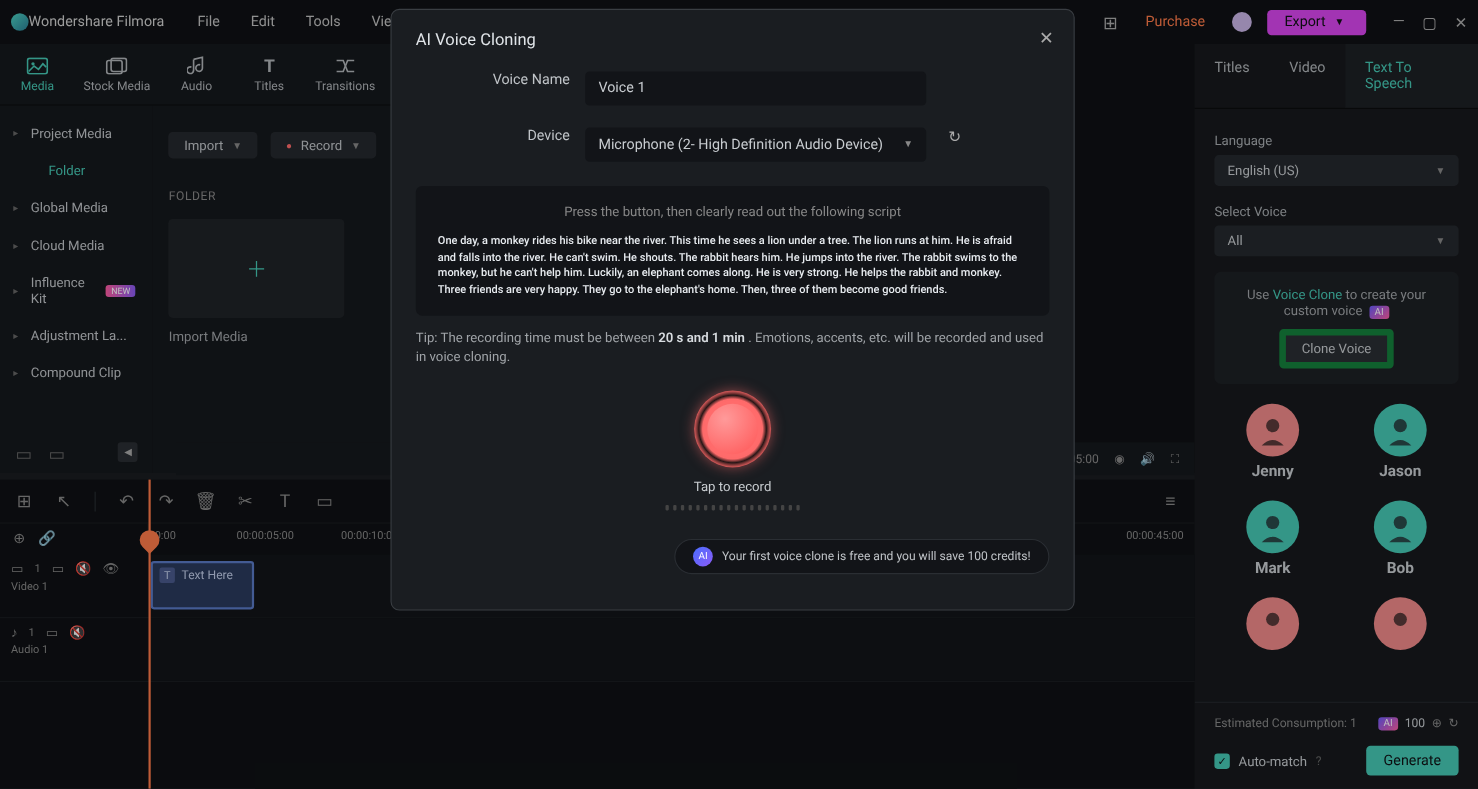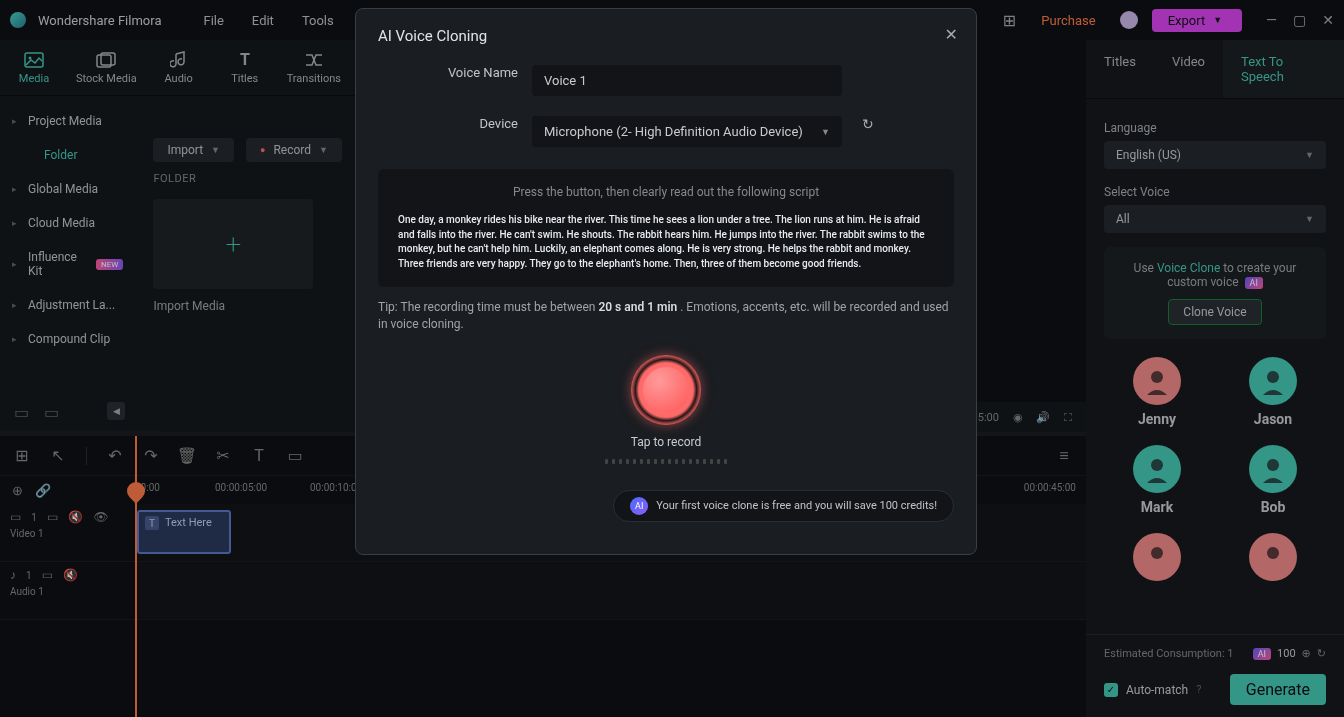--- a/index.html
+++ b/index.html
@@ -1,19 +1,19 @@
 <!DOCTYPE html>
 <html><head>
 <meta charset="utf-8">
 <style>
 * { margin: 0; padding: 0; box-sizing: border-box; font-family: -apple-system, BlinkMacSystemFont, "Segoe UI", Roboto, sans-serif; }
 body { background: #1a1d21; color: #c5c9cc; width: 1344px; height: 717px; overflow: hidden; position: relative; }
 
 
-.titlebar { height: 40px; background: #0f1114; display: flex; align-items: center; padding: 0 10px; gap: 12px; }
+.titlebar { height: 40px; background: #0f1114; display: flex; align-items: center; padding: 0 10px; }
 .logo { width: 16px; height: 16px; border-radius: 50%; background: linear-gradient(135deg, #4cd1c0, #2a7d95); }
 .app-title { font-size: 13px; color: #d0d0d0; }
 .menubar { display: flex; gap: 28px; margin-left: 30px; font-size: 13px; color: #c0c0c0; }
 .menubar span { cursor: pointer; }
 .titlebar-right { margin-left: auto; display: flex; align-items: center; gap: 14px; }
 .tb-icon { width: 16px; height: 16px; color: #aaa; cursor: pointer; display: flex; align-items: center; justify-content: center; }
 .purchase { color: #ff7b4a; font-size: 13px; cursor: pointer; padding: 4px 10px; }
 .avatar { width: 18px; height: 18px; border-radius: 50%; background: #c8b5e6; }
 .export-btn { background: #d946ef; color: #0f1114; padding: 4px 20px 4px 16px; border-radius: 4px; font-size: 13px; display: flex; align-items: center; gap: 8px; cursor: pointer; }
 .window-controls { display: flex; gap: 16px; margin-left: 10px; color: #aaa; }
@@ -31,52 +31,52 @@
 .sidebar-item { padding: 10px 16px 10px 28px; font-size: 12px; color: #c0c4c8; cursor: pointer; display: flex; align-items: center; gap: 8px; position: relative; }
 .sidebar-item::before { content: "▸"; position: absolute; left: 12px; font-size: 9px; color: #666; }
 .sidebar-item.child { padding-left: 44px; color: #46c8b4; }
 .sidebar-item.child::before { content: ""; }
 .new-badge { background: linear-gradient(90deg,#ff5da2,#8b5cf6); color: #fff; font-size: 8px; padding: 1px 5px; border-radius: 3px; }
 .sidebar-bottom { margin-top: auto; padding: 10px 14px; display: flex; gap: 14px; align-items: center; }
 .sidebar-bottom .sb-icon { width: 16px; height: 16px; color: #666; cursor: pointer; }
 .collapse-btn { margin-left: auto; background: #2a2e33; width: 18px; height: 18px; border-radius: 3px; display: flex; align-items: center; justify-content: center; cursor: pointer; font-size: 9px; color: #aaa; }
 
 .mid-col { flex: 1; background: #15181c; padding: 0 14px; }
-.mid-toolbar { height: 60px; display: flex; align-items: flex-end; gap: 12px; margin-top: 50px; }
+.mid-toolbar { height: 60px; display: flex; align-items: center; gap: 12px; margin-top: 50px; }
 .dropdown { background: #25292e; padding: 5px 14px; border-radius: 4px; font-size: 12px; display: flex; align-items: center; gap: 8px; cursor: pointer; color: #c0c4c8; }
 .dropdown .dd-arrow { font-size: 9px; color: #888; }
 .folder-label { font-size: 11px; color: #888; letter-spacing: 0.5px; margin-top: 10px; }
 .import-tile { margin-top: 14px; width: 160px; height: 90px; background: #1f2327; border-radius: 4px; display: flex; align-items: center; justify-content: center; cursor: pointer; }
 .plus { font-size: 28px; color: #46c8b4; font-weight: 200; }
 .import-caption { font-size: 12px; color: #a0a4a8; margin-top: 10px; }
 
 
 .right-panel { width: 258px; background: #17191d; padding: 0; display: flex; flex-direction: column; height: 677px; position: absolute; right: 0; top: 40px; }
 .rp-tabs { display: flex; font-size: 13px; border-bottom: 1px solid #0a0c0e; }
 .rp-tab { padding: 14px 18px; cursor: pointer; color: #b0b4b8; }
 .rp-tab.active { color: #46c8b4; background: #1d2024; }
 .rp-body { padding: 14px 18px; flex: 1; overflow: hidden; }
 .rp-label { font-size: 12px; color: #a8acb0; margin-top: 8px; }
 .rp-select { background: #25292e; padding: 7px 12px; border-radius: 4px; font-size: 12px; margin-top: 6px; display: flex; justify-content: space-between; align-items: center; cursor: pointer; color: #c8ccd0; }
 .voice-clone-box { background: #1d2024; border-radius: 6px; padding: 14px 12px; margin-top: 14px; text-align: center; font-size: 12px; color: #a0a4a8; }
 .vc-link { color: #46c8b4; cursor: pointer; }
 .ai-badge { background: linear-gradient(135deg,#6d5dff,#ff5da2); color: #fff; font-size: 9px; padding: 1px 5px; border-radius: 3px; margin-left: 3px; }
-.clone-btn { background: #2a2e33; border: 1px solid #15803d; padding: 5px 14px; border-radius: 4px; font-size: 12px; margin-top: 10px; cursor: pointer; display: inline-block; color: #c8ccd0; }
+.clone-btn { background: #2a2e33; border: 6px solid #15803d; padding: 5px 14px; border-radius: 4px; font-size: 12px; margin-top: 10px; cursor: pointer; display: inline-block; color: #c8ccd0; }
 .voice-grid { display: grid; grid-template-columns: 1fr 1fr; gap: 18px 10px; margin-top: 18px; }
 .voice-item { display: flex; flex-direction: column; align-items: center; gap: 6px; cursor: pointer; }
 .voice-avatar { width: 48px; height: 48px; border-radius: 50%; display: flex; align-items: center; justify-content: center; }
 .voice-avatar.f { background: #f08a8a; }
 .voice-avatar.m { background: #46c8b4; }
 .voice-avatar svg { width: 32px; height: 32px; }
 .voice-name { font-size: 14px; color: #c8ccd0; font-weight: bold; }
 .rp-footer { padding: 12px 18px; border-top: 1px solid #25292e; }
 .consumption { font-size: 11px; color: #888; display: flex; align-items: center; gap: 6px; }
 .auto-match-row { display: flex; align-items: center; gap: 8px; margin-top: 14px; }
 .checkbox { width: 14px; height: 14px; background: #46c8b4; border-radius: 3px; display: flex; align-items: center; justify-content: center; font-size: 10px; color: #0f1114; cursor: pointer; }
-.generate-btn { margin-left: auto; background: #46c8b4; color: #0f1114; padding: 6px 16px; border-radius: 4px; font-size: 16px; cursor: pointer; }
+.generate-btn { margin-left: auto; background: #46c8b4; color: #0f1114; padding: 6px 16px; border-radius: 4px; font-size: 13px; cursor: pointer; }
 
 
 .timeline { position: absolute; left: 0; right: 258px; top: 436px; bottom: 0; background: #0f1114; display: flex; flex-direction: column; }
 .tl-toolbar { height: 40px; display: flex; align-items: center; padding: 0 14px; gap: 20px; border-bottom: 1px solid #1a1d21; }
 .tl-icon { width: 16px; height: 16px; color: #888; cursor: pointer; display: flex; align-items: center; justify-content: center; }
 .tl-sep { width: 1px; height: 18px; background: #2a2e33; }
 .tl-ruler { height: 28px; display: flex; position: relative; }
 .tl-track-head { width: 135px; border-right: 1px solid #1a1d21; }
 .tl-ruler-scale { flex: 1; position: relative; font-size: 10px; color: #888; }
 .ruler-tick { position: absolute; top: 6px; }

